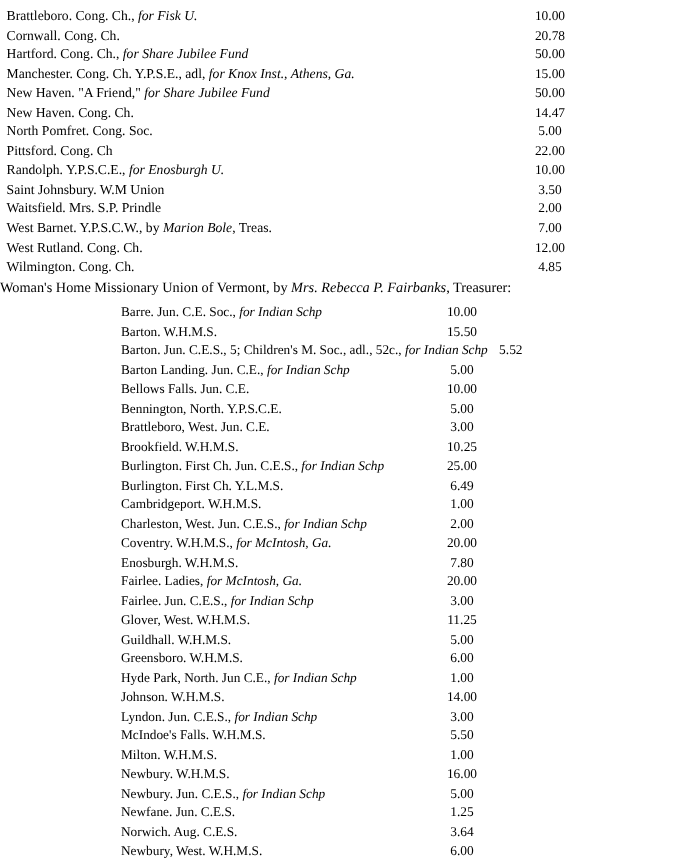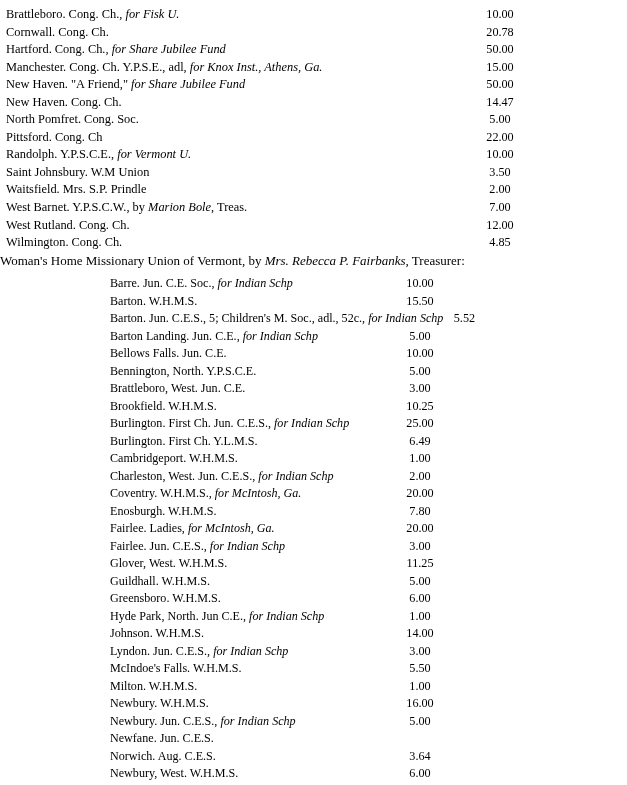--- a/index.html
+++ b/index.html
@@ -109,21 +109,21 @@
         <span class="label"><span>North Pomfret. Cong. Soc.</span></span>
         <span class="filler"></span>
         <span class="amount">5.00</span>
       </div>
       <div class="row">
         <span class="label"><span>Pittsford. Cong. Ch</span></span>
         <span class="filler"></span>
         <span class="amount">22.00</span>
       </div>
       <div class="row">
-        <span class="label"><span>Randolph. Y.P.S.C.E., </span><i class="it">for Vermont U.</i></span>
+        <span class="label"><span>Randolph. Y.P.S.C.E., </span><i class="it">for Enosburgh U.</i></span>
         <span class="filler"></span>
         <span class="amount">10.00</span>
       </div>
       <div class="row">
         <span class="label"><span>Saint Johnsbury. W.M Union</span></span>
         <span class="filler"></span>
         <span class="amount">3.50</span>
       </div>
       <div class="row">
         <span class="label"><span>Waitsfield. Mrs. S.P. Prindle</span></span>
@@ -276,20 +276,21 @@
         <span class="amount">16.00</span>
       </div>
       <div class="row">
         <span class="label"><span>Newbury. Jun. C.E.S., </span><i class="it">for Indian Schp</i></span>
         <span class="filler"></span>
         <span class="amount">5.00</span>
       </div>
       <div class="row">
         <span class="label"><span>Newfane. Jun. C.E.S.</span></span>
         <span class="filler"></span>
+        <span class="amount">1.25</span>
       </div>
       <div class="row">
         <span class="label"><span>Norwich. Aug. C.E.S.</span></span>
         <span class="filler"></span>
         <span class="amount">3.64</span>
       </div>
       <div class="row">
         <span class="label"><span>Newbury, West. W.H.M.S.</span></span>
         <span class="filler"></span>
         <span class="amount">6.00</span>

